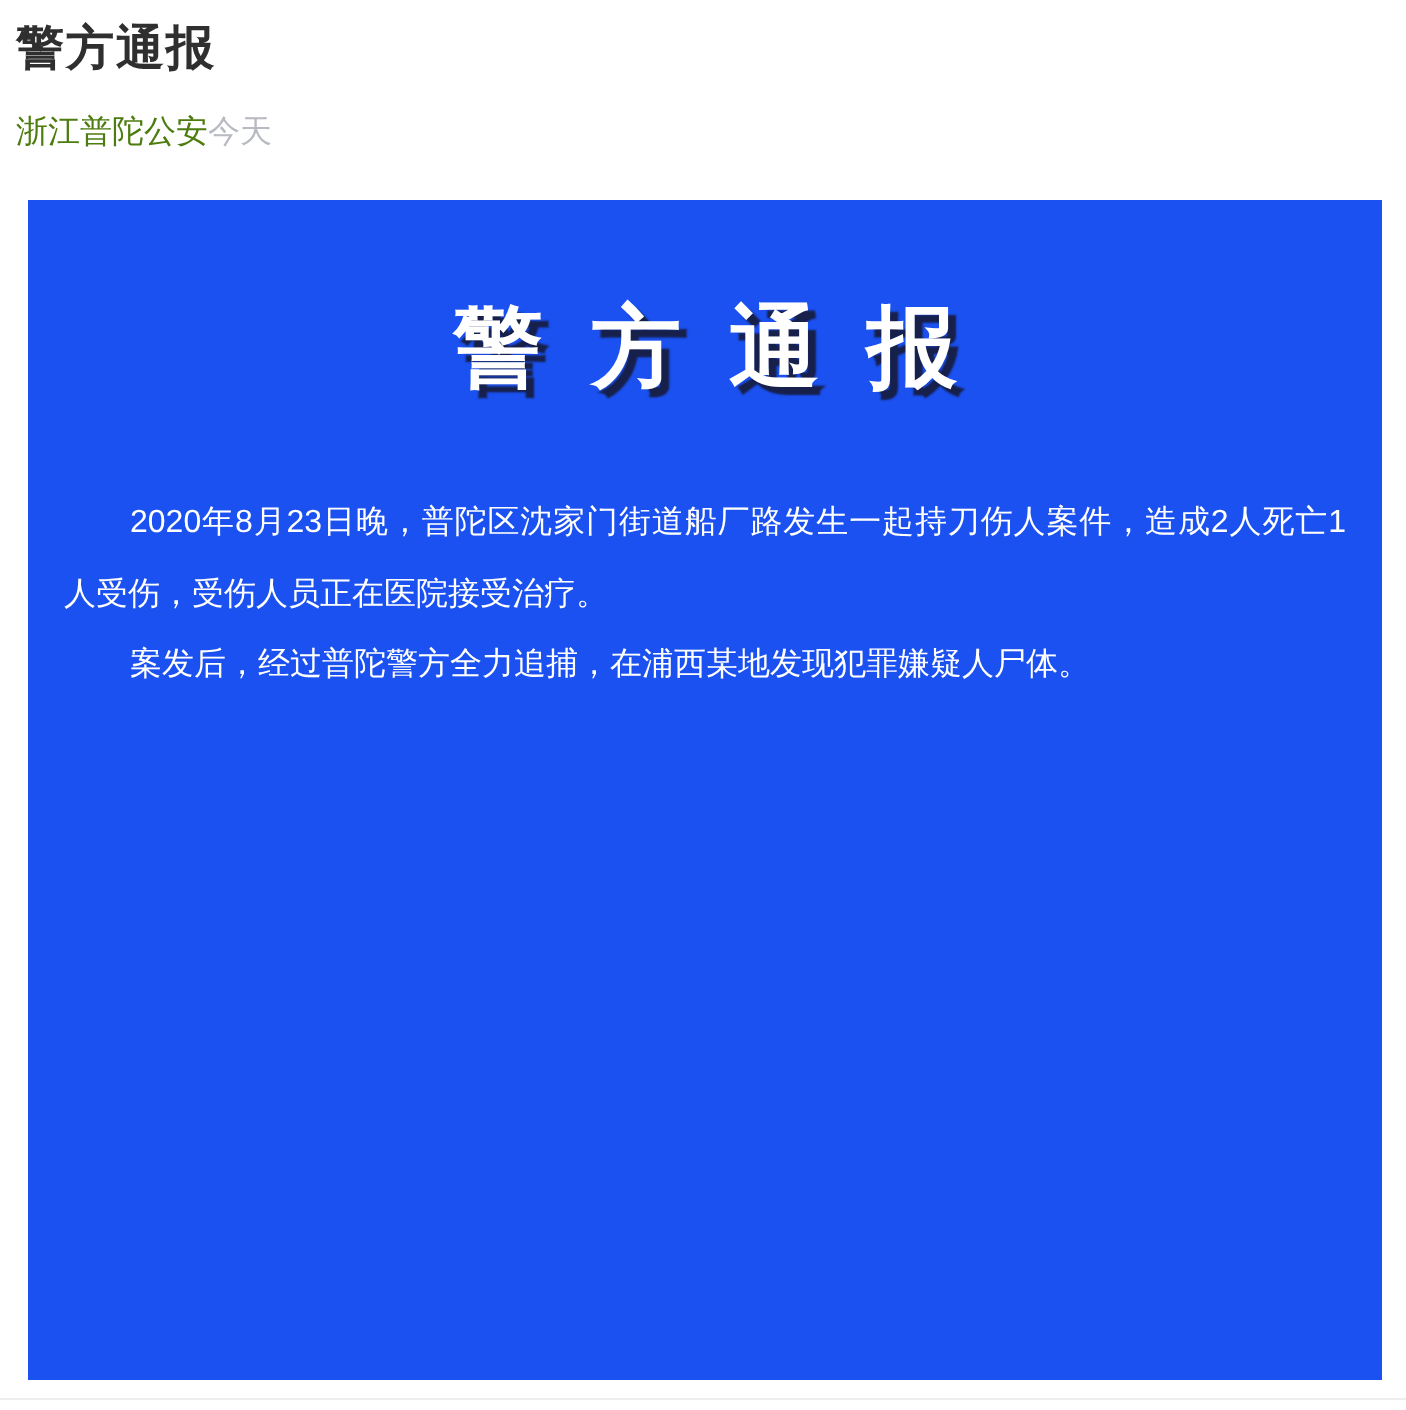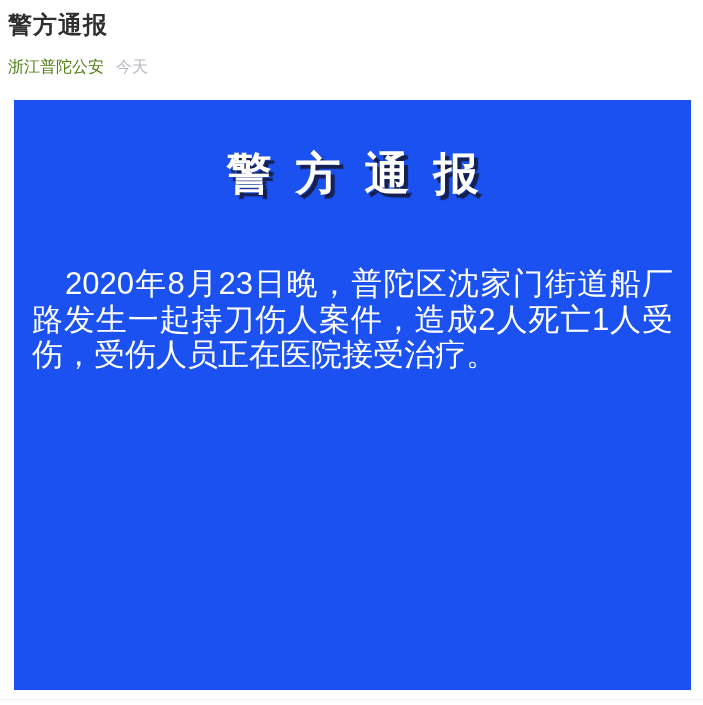--- a/index.html
+++ b/index.html
@@ -30,21 +30,20 @@
     margin-top: 17px;
     font-size: 16px;
     line-height: 20px;
   }
   .byline .account {
     color: #4d7c0f;
     cursor: pointer;
   }
   .byline .time {
     color: #b7bac1;
-    margin-left: 12px;
   }
   .notice-box {
     position: absolute;
     left: 14px;
     top: 100px;
     width: 677px;
     height: 590px;
     background: #1a51f0;
     color: #ffffff;
     box-sizing: border-box;
@@ -56,22 +55,22 @@
     text-align: center;
     font-size: 45px;
     font-weight: 700;
     line-height: 48px;
     letter-spacing: 24px;
     padding-left: 24px; 
     text-shadow: 4px 4px 1px rgba(22, 24, 46, 0.85);
     white-space: nowrap;
   }
   .notice-body {
-    margin-top: 68px;
-    font-size: 31px;
+    margin-top: 46px;
+    font-size: 16px;
     line-height: 35.5px;
     text-align: justify;
   }
   .notice-body p {
     margin: 0;
     text-indent: 33px;
   }
   .bottom-divider {
     position: absolute;
     left: 0;
@@ -91,19 +90,20 @@
     <div class="byline">
       <span class="account">浙江普陀公安</span><span class="time">今天</span>
     </div>
   </div>
 
   <div class="notice-box">
     <div class="banner-title">警方通报</div>
 
     <div class="notice-body">
       <p>2020年8月23日晚，普陀区沈家门街道船厂路发生一起持刀伤人案件，造成2人死亡1人受伤，受伤人员正在医院接受治疗。</p>
+      <p>案发后，经过普陀警方全力追捕，在浦西某地发现犯罪嫌疑人尸体。</p>
     </div>
 
   </div>
 
   <div class="bottom-divider"></div>
 
 </div>
 
 </body></html>

